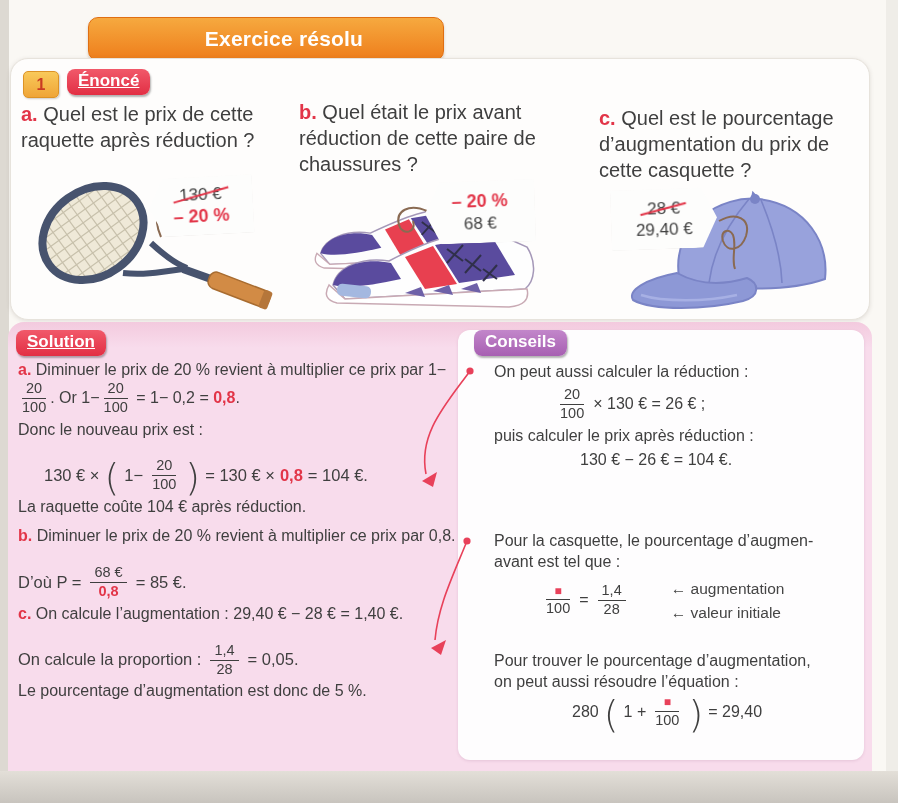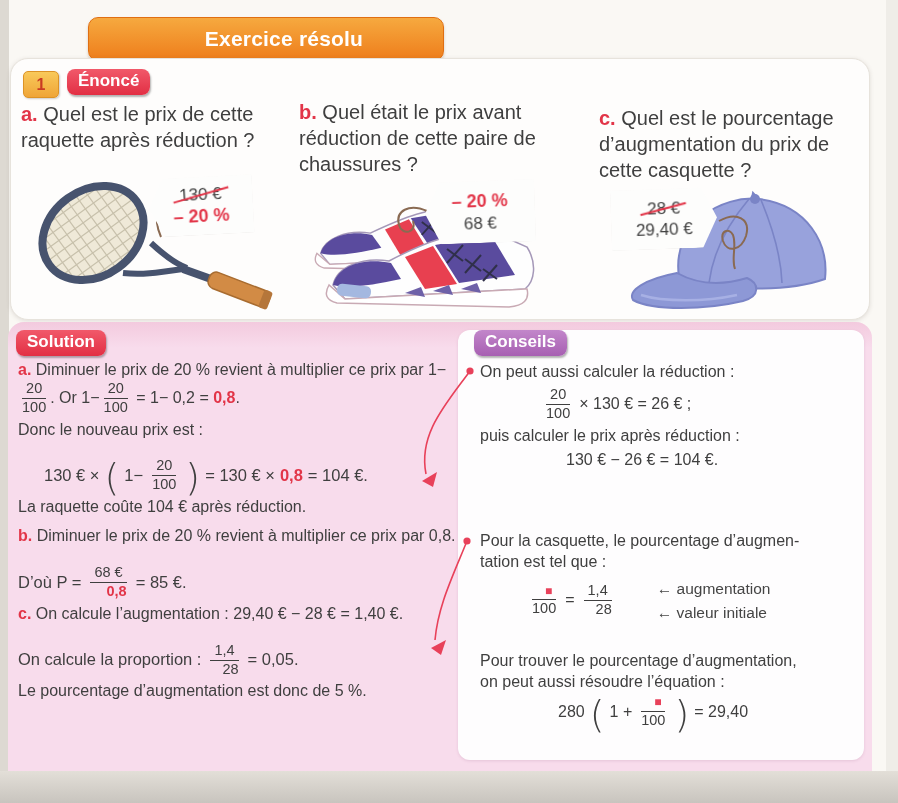--- a/index.html
+++ b/index.html
@@ -37,21 +37,21 @@
     border-radius:5px;display:flex;align-items:center;justify-content:center;
     color:#c93a23;font-weight:bold;font-size:16px;
     box-shadow:1px 1px 2px rgba(0,0,0,.2);
   }
   .pill{
     display:inline-flex;align-items:center;justify-content:center;
     color:#fff;font-weight:bold;font-size:17px;
     padding:2px 11px 4px;border-radius:8px;
     box-shadow:1px 2px 2px rgba(0,0,0,.3);
   }
-  .pill-red{background:linear-gradient(#f1596a,#e22f44);}
+  .pill-red{background:linear-gradient(#f1596a,#e22f44);text-decoration:underline;}
   .pill-purple{background:linear-gradient(#c286ca,#a75fb2);}
   .enonce-label{position:absolute;left:56px;top:10px;}
 
   .question{position:absolute;font-size:20px;line-height:1.3;}
   .q-a{left:10px;top:42px;width:268px;}
   .q-b{left:288px;top:40px;width:278px;}
   .q-c{left:588px;top:46px;width:272px;}
   .qletter{color:#e23548;font-weight:bold;}
 
   .illus{position:absolute;}
@@ -90,33 +90,33 @@
     background:#fefdfe;border-radius:12px;
     box-shadow:0 1px 3px rgba(150,90,130,.18);
   }
   .conseils-label{position:absolute;left:16px;top:0px;}
 
   .sol{position:absolute;left:10px;top:38px;width:444px;font-size:16px;line-height:1.3;}
   .sol p{margin:0 0 4px;}
   .red{color:#e23548;}
   .bold{font-weight:bold;}
   .frac{
-    display:inline-flex;flex-direction:column;text-align:right;
+    display:inline-flex;flex-direction:column;text-align:center;
     vertical-align:middle;margin:0 4px;font-size:14.5px;line-height:1.1;
   }
   .frac .num{border-bottom:1.4px solid #3f3f3f;padding:0 4px 1px;display:block;}
   .frac .den{display:block;padding-top:1px;}
   .eq-row{display:flex;align-items:center;gap:5px;font-size:16.5px;margin:18px 0 4px;}
   .ind1{padding-left:26px;}
   .bp{font-size:38px;font-weight:300;line-height:0;color:#3f3f3f;
       font-family:"DejaVu Sans",sans-serif;transform:translateY(1px);}
   .sq{color:#e8415a;font-size:12px;}
 
   .conseils-body{position:absolute;left:0;top:0;width:100%;box-sizing:border-box;
-    padding:32px 16px 0 22px;font-size:16px;line-height:1.3;}
+    padding:32px 16px 0 36px;font-size:16px;line-height:1.3;}
   .conseils-body p{margin:0 0 4px;}
   .c-eq{display:flex;align-items:center;gap:5px;margin:3px 0 4px;}
   .notes{display:flex;flex-direction:column;margin-left:36px;font-size:15.5px;
     line-height:1.55;color:#454545;}
   .gap1{height:56px;}
   .gap2{height:22px;}
 
   .arrows{position:absolute;left:0;top:0;pointer-events:none;z-index:6;}
 </style>
 </head>
@@ -310,21 +310,21 @@
         <span class="frac">
             <span class="num">20</span>
             <span class="den">100</span>
           </span>
           <span>× 130 € = 26 € ;</span>
       </div>
       <p>puis calculer le prix après réduction :</p>
       <p style="margin-left:86px">130 € − 26 € = 104 €.</p>
 
       <div class="gap1"></div>
-      <p><span>Pour la casquette, le pourcentage d’augmen-</span><br><span>tation est tel que :</span></p>
+      <p><span>Pour la casquette, le pourcentage d’augmen-</span><br><span>avant est tel que :</span></p>
       <div class="c-eq" style="margin-left:48px">
         <span class="frac">
             <span class="num sq">■</span>
             <span class="den">100</span>
           </span>
         <span>=</span>
         <span class="frac">
             <span class="num">1,4</span>
             <span class="den">28</span>
           </span>

